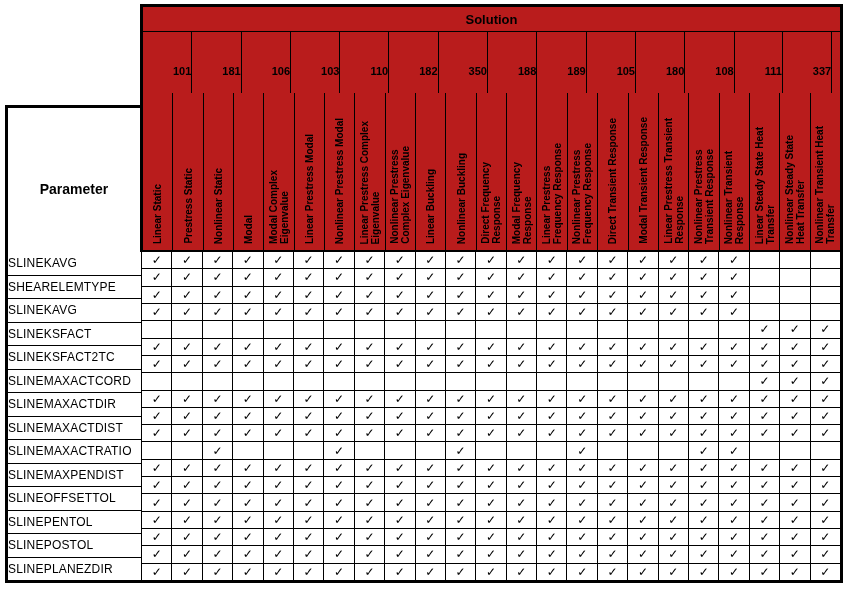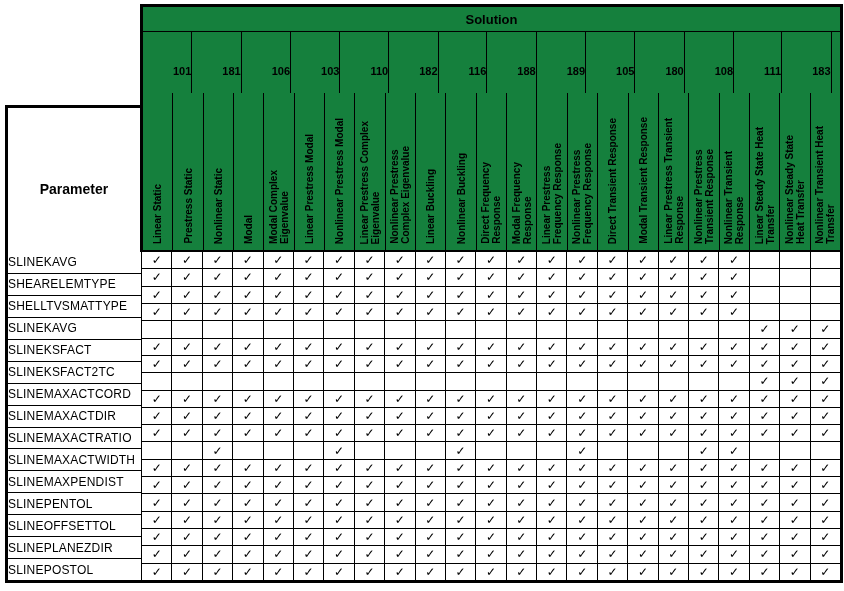--- a/index.html
+++ b/index.html
@@ -1,21 +1,21 @@
 <!DOCTYPE html>
 <html><head>
 <meta charset="utf-8">
 <style>
   * { margin:0; padding:0; box-sizing:border-box; }
   body { background:#ffffff; font-family:"Liberation Sans", sans-serif; color:#000; }
   .canvas { position:relative; width:844px; height:591px; background:#ffffff; overflow:hidden; }
 
   
   .solution-block { position:absolute; left:140px; top:4px; width:703px; height:248px;
-    border:3px solid #000; border-bottom:2px solid #000; background:#15803d; }
+    border:3px solid #000; border-bottom:2px solid #000; background:#b91c1c; }
   .sol-title { height:25px; border-bottom:1px solid #000; display:flex; align-items:center;
     justify-content:center; font-weight:bold; font-size:13px; }
   .num-row { height:61px; display:flex; }
   .num-cell { flex:1; border-right:1px solid #000; display:flex; align-items:center;
     justify-content:center; padding-top:16px; font-weight:bold; font-size:11px;padding-left:30px; }
   .rot-row { height:157px; display:flex; }
   .rot-cell { flex:1; border-right:1px solid #000; display:flex; align-items:flex-end;
     justify-content:center; padding-bottom:6px; overflow:hidden; }
   .num-row > .num-cell:last-child, .rot-row > .rot-cell:last-child { border-right:none; }
   .rot { writing-mode:vertical-rl; transform:rotate(180deg); white-space:pre-line;
@@ -56,28 +56,28 @@
 
   <div class="solution-block">
     <div class="sol-title">Solution</div>
     <div class="num-row">
         <div class="num-cell">101</div>
         <div class="num-cell">181</div>
         <div class="num-cell">106</div>
         <div class="num-cell">103</div>
         <div class="num-cell">110</div>
         <div class="num-cell">182</div>
-        <div class="num-cell">116</div>
+        <div class="num-cell">350</div>
         <div class="num-cell">188</div>
         <div class="num-cell">189</div>
         <div class="num-cell">105</div>
         <div class="num-cell">180</div>
         <div class="num-cell">108</div>
         <div class="num-cell">111</div>
-        <div class="num-cell">183</div>
+        <div class="num-cell">337</div>
         <div class="num-cell">186</div>
         <div class="num-cell">109</div>
         <div class="num-cell">112</div>
         <div class="num-cell">184</div>
         <div class="num-cell">187</div>
         <div class="num-cell">129</div>
         <div class="num-cell">101</div>
         <div class="num-cell">242</div>
         <div class="num-cell">159</div>
       </div>
@@ -163,33 +163,32 @@
         <div class="rot-cell">
           <div class="rot">Nonlinear Transient Heat
 Transfer</div>
         </div>
       </div>
   </div>
 
   <div class="param-col">
       <div class="prow">SLINEKAVG</div>
       <div class="prow">SHEARELEMTYPE</div>
-      <div class="prow">SHELLTVSMATTYPE</div>
       <div class="prow">SLINEKAVG</div>
       <div class="prow">SLINEKSFACT</div>
       <div class="prow">SLINEKSFACT2TC</div>
       <div class="prow">SLINEMAXACTCORD</div>
       <div class="prow">SLINEMAXACTDIR</div>
+      <div class="prow">SLINEMAXACTDIST</div>
       <div class="prow">SLINEMAXACTRATIO</div>
-      <div class="prow">SLINEMAXACTWIDTH</div>
       <div class="prow">SLINEMAXPENDIST</div>
+      <div class="prow">SLINEOFFSETTOL</div>
       <div class="prow">SLINEPENTOL</div>
-      <div class="prow">SLINEOFFSETTOL</div>
+      <div class="prow">SLINEPOSTOL</div>
       <div class="prow">SLINEPLANEZDIR</div>
-      <div class="prow">SLINEPOSTOL</div>
     </div>
 
   <div class="check-grid">
       <div class="crow">
         <div class="ccell">✓</div>
         <div class="ccell">✓</div>
         <div class="ccell">✓</div>
         <div class="ccell">✓</div>
         <div class="ccell">✓</div>
         <div class="ccell">✓</div>

